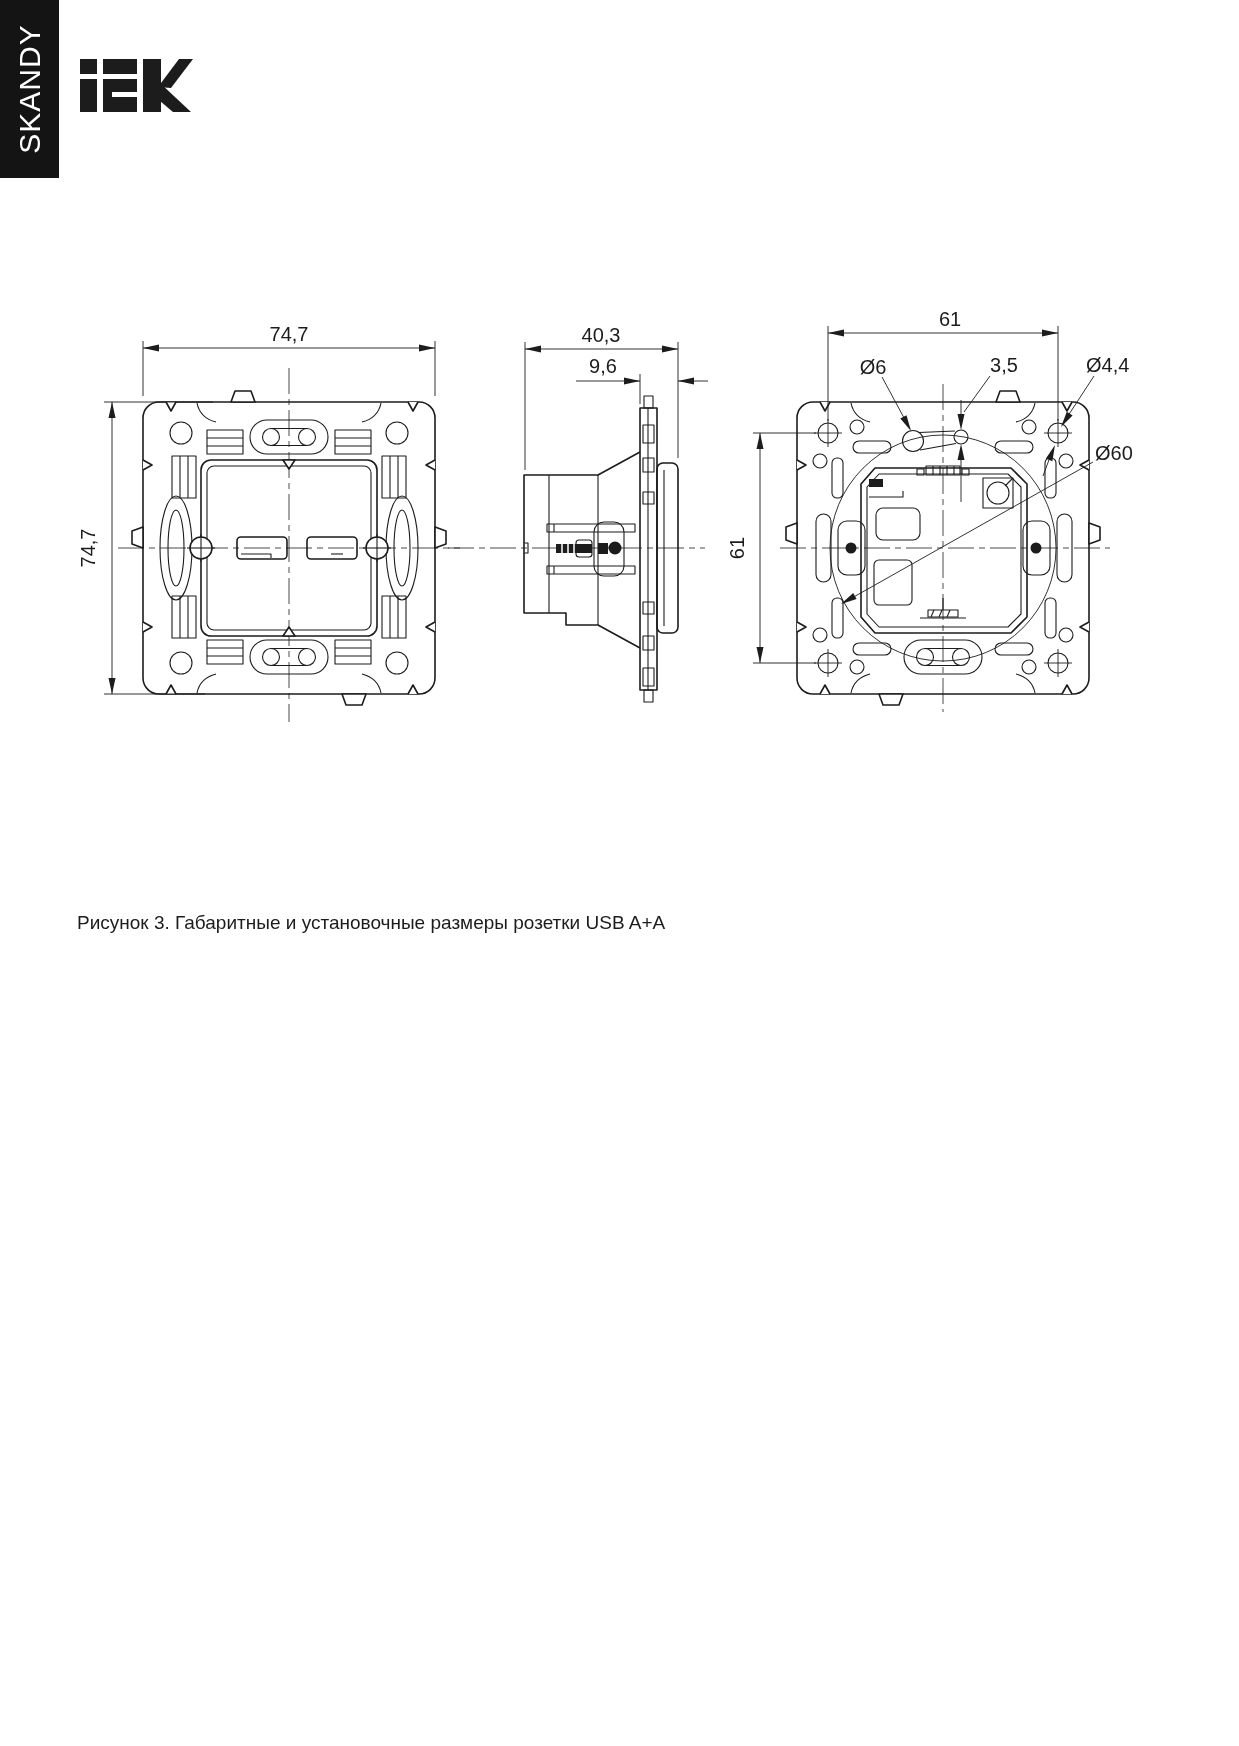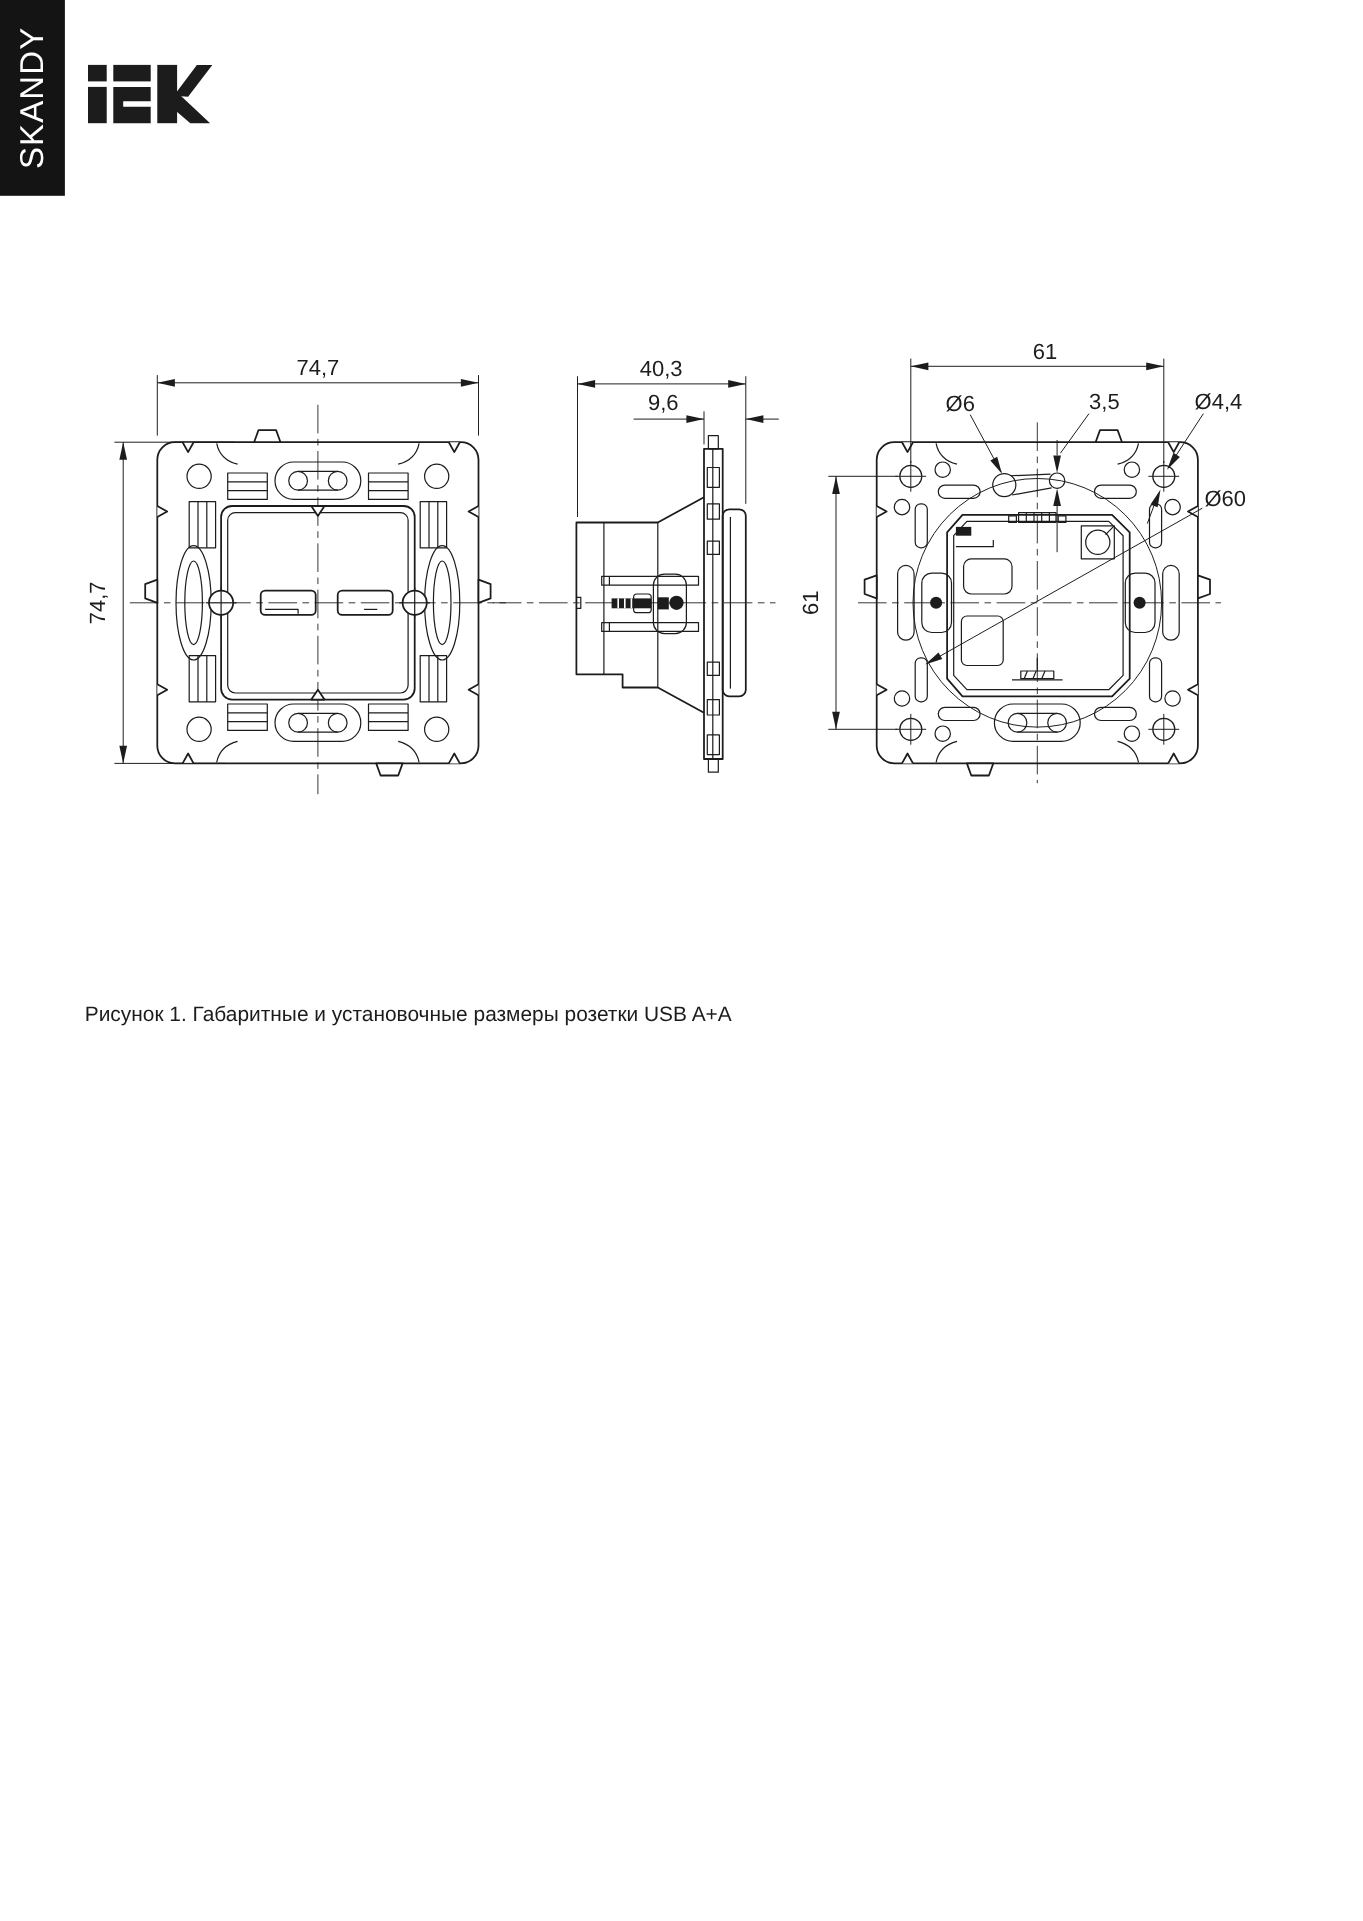--- a/index.html
+++ b/index.html
@@ -371,15 +371,15 @@
       </g>
 
       <g>
         <line class="t" x1="1093" y1="462" x2="843" y2="603"></line>
         <polygon class="fk" points="841,604 853.2,593.1 856.6,599.1"></polygon>
         <text class="dim" x="1095" y="460" text-anchor="start">Ø60</text>
       </g>
     </g>
   </svg>
 
-  <div class="caption">Рисунок 1. Габаритные и установочные размеры розетки USB A+A</div>
+  <div class="caption">Рисунок 3. Габаритные и установочные размеры розетки USB A+A</div>
 
 </div>
 
 </body></html>

